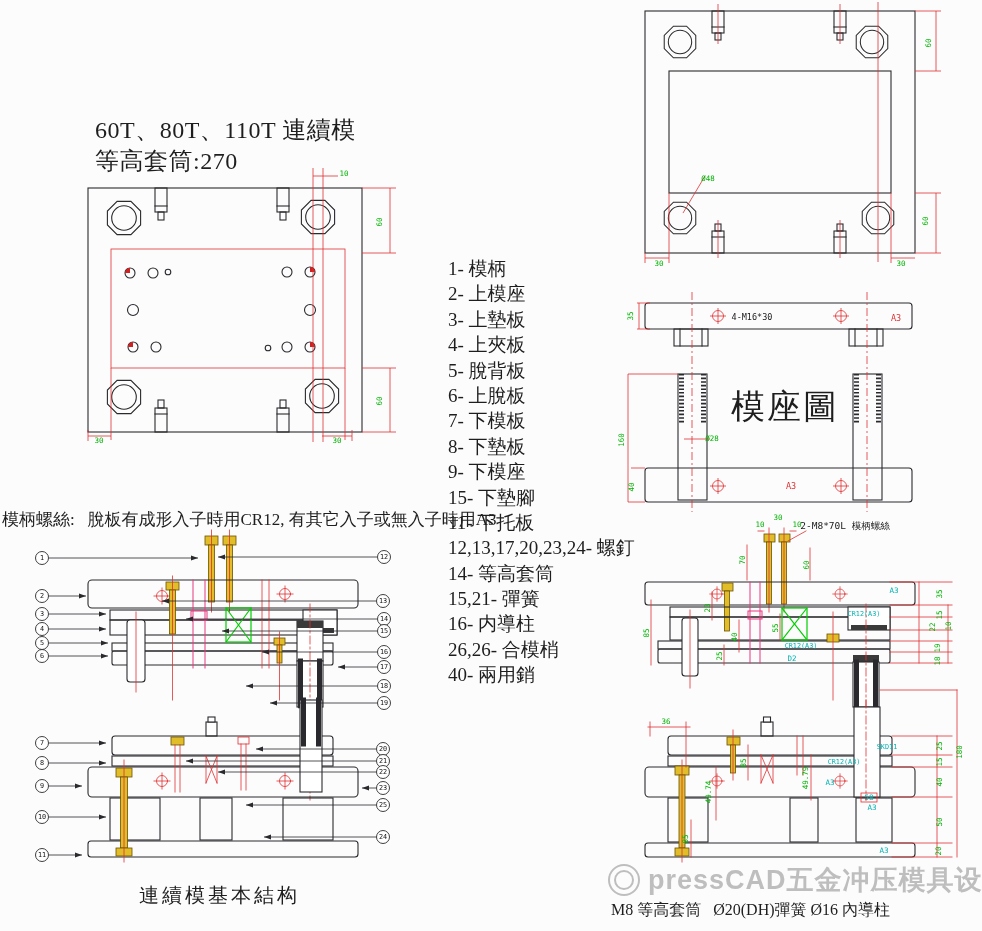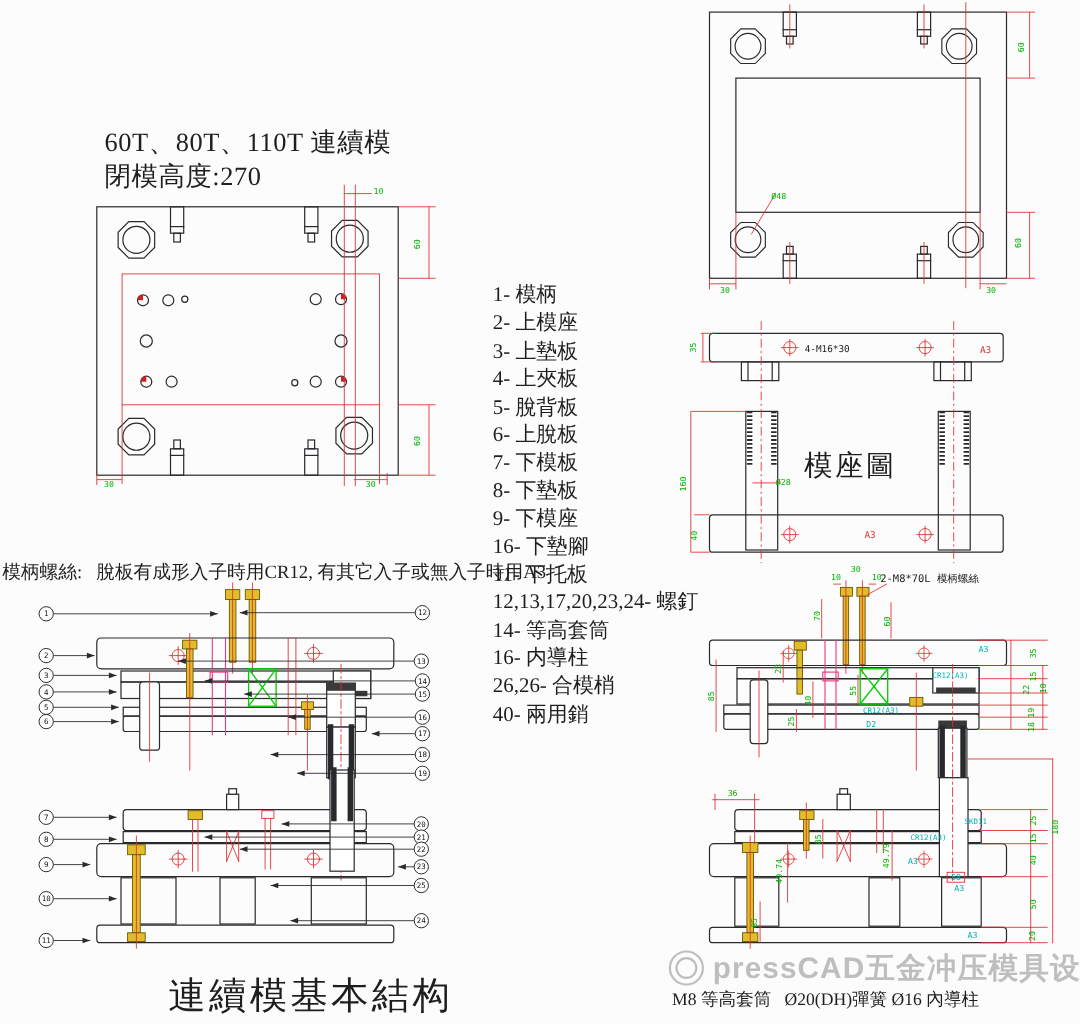--- a/index.html
+++ b/index.html
@@ -14,22 +14,22 @@
   .mag{stroke:#e8387e;stroke-width:1;fill:none}
   .yel rect{fill:#e2bd2a;stroke:#6b5200;stroke-width:.8}
   .grnx{stroke:#00cf00;stroke-width:1.2;fill:none}
   .knurl{stroke:#2a2a2e;stroke-width:5;stroke-dasharray:1.6 2;fill:none}
   .wedge{fill:#d22020;stroke:none}
   .darkfill{fill:#3a3a3a;stroke:none}
   .title-block{left:95px;top:115px;font-size:24px;line-height:31px;letter-spacing:.5px}
   .notes{left:2px;top:464px;font-size:17px;line-height:22.5px;white-space:pre}
   .parts{left:448px;top:256px;font-size:19px}
   .part-line{height:25.4px;line-height:25.4px;white-space:pre}
-  .die-base-title{left:731px;top:406px;font-size:26px;letter-spacing:2px}
-  .bottom-title{left:153px;top:882px;font-size:34px;letter-spacing:3px}
+  .die-base-title{left:731px;top:384px;font-size:34px;letter-spacing:2px}
+  .bottom-title{left:139px;top:882px;font-size:20px;letter-spacing:3px}
   .specs{left:611px;top:855px;font-size:16px;line-height:22px;white-space:pre}
   .watermark{left:608px;top:862px;display:flex;align-items:center;gap:8px;opacity:.62;z-index:5}
   .wm-logo{width:28px;height:28px;border:2.5px solid #999;border-radius:50%;position:relative;flex:0 0 auto}
   .wm-logo::after{content:"";position:absolute;inset:4px;border:2px solid #999;border-radius:50%}
   .wm-text{font-size:27px;color:#999;font-family:"Liberation Sans",sans-serif;letter-spacing:1px;font-weight:bold;white-space:nowrap}
 </style>
 </head>
 <body>
 
 <div class="sheet">
@@ -597,41 +597,42 @@
         <text x="872" y="810" fill="#00b2b2" font-size="7.5" text-anchor="middle">A3</text>
         <text x="942" y="822" fill="#00b400" font-size="7.5" text-anchor="middle" transform="rotate(-90 942 822)">50</text>
         <text x="688" y="839" fill="#00b400" font-size="7.5" text-anchor="middle" transform="rotate(-90 688 839)">85</text>
         <text x="884" y="853" fill="#00b2b2" font-size="7.5" text-anchor="middle">A3</text>
         <text x="941" y="851" fill="#00b400" font-size="7.5" text-anchor="middle" transform="rotate(-90 941 851)">20</text>
       </g>
   </svg>
 
   <div class="abs title-block">
     <div>60T、80T、110T 連續模</div>
-    <div>閉模高度:270</div>
+    <div>等高套筒:270</div>
   </div>
 
   <div class="abs notes">
     <div>模柄螺絲:   脫板有成形入子時用CR12, 有其它入子或無入子時用A3</div>
   </div>
 
   <div class="abs parts">
       <div class="part-line">1- 模柄</div>
       <div class="part-line">2- 上模座</div>
       <div class="part-line">3- 上墊板</div>
       <div class="part-line">4- 上夾板</div>
       <div class="part-line">5- 脫背板</div>
       <div class="part-line">6- 上脫板</div>
       <div class="part-line">7- 下模板</div>
       <div class="part-line">8- 下墊板</div>
       <div class="part-line">9- 下模座</div>
-      <div class="part-line">16- 下墊腳</div>
+      <div class="part-line">15- 下墊腳</div>
       <div class="part-line">11- 下托板</div>
       <div class="part-line">12,13,17,20,23,24- 螺釘</div>
       <div class="part-line">14- 等高套筒</div>
+      <div class="part-line">15,21- 彈簧</div>
       <div class="part-line">16- 内導柱</div>
       <div class="part-line">26,26- 合模梢</div>
       <div class="part-line">40- 兩用銷</div>
     </div>
 
   <div class="abs die-base-title">模座圖</div>
 
   <div class="abs bottom-title">連續模基本結构</div>
 
   <div class="abs specs">

